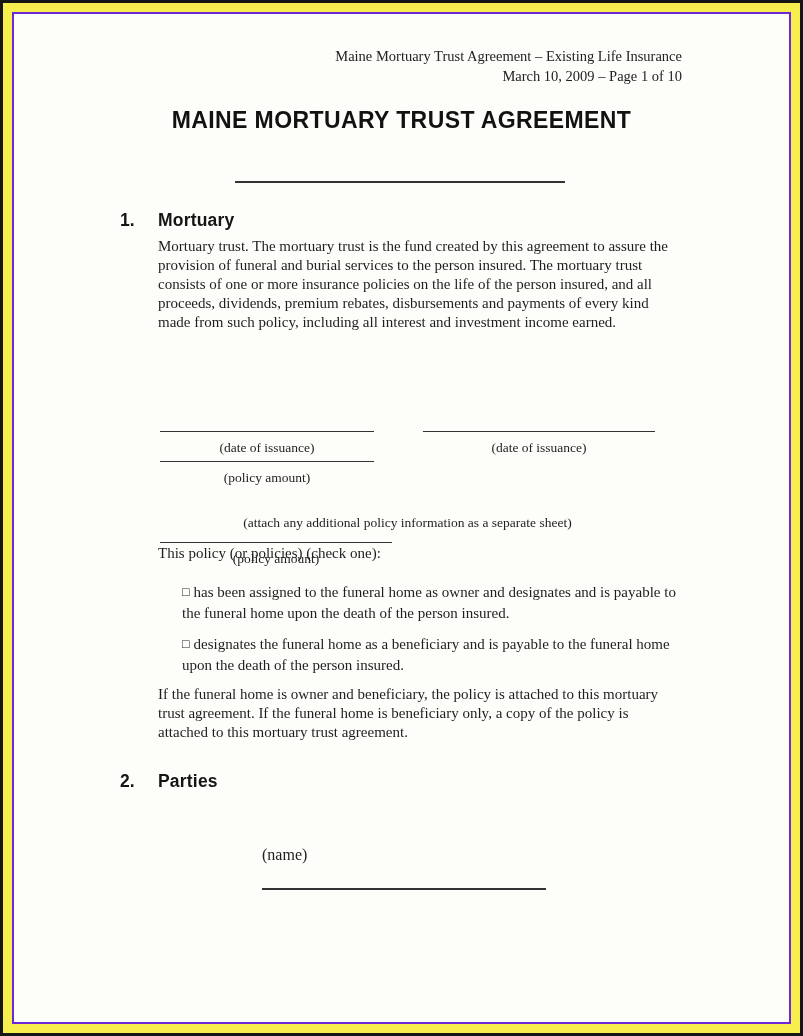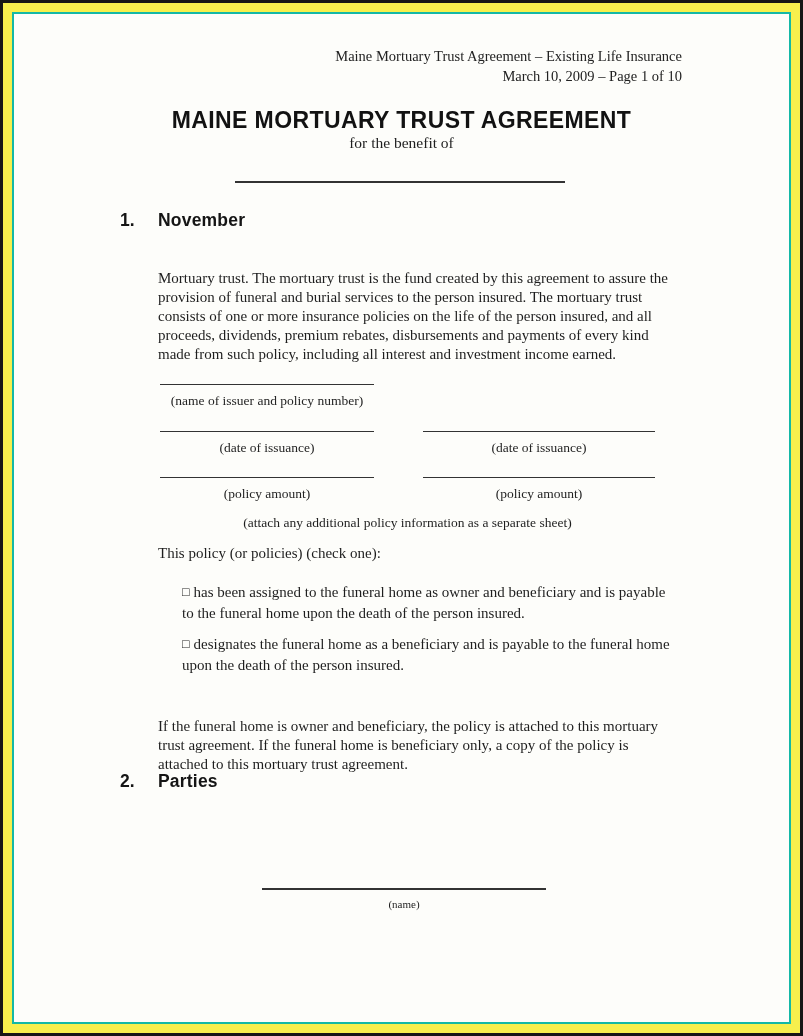--- a/index.html
+++ b/index.html
@@ -13,21 +13,21 @@
   html,body{margin:0;padding:0;background:#ffffff;}
   .frame{
     width:803px;height:1036px;
     border:3px solid var(--frame-black);
     background:var(--frame-yellow);
     padding:9px;
   }
   .page{
     position:relative;
     width:100%;height:100%;
-    border:2px solid #14b8a6;
+    border:2px solid #6d28d9;
     background:var(--page-bg);
     color:var(--ink);
     font-family:"Liberation Serif", serif;
     overflow:hidden;
     text-decoration:underline;
   }
   .abs{position:absolute;}
   .doc-header{
     top:32px;right:107px;left:100px;
     text-align:right;
@@ -65,31 +65,30 @@
     font-family:"Liberation Sans", sans-serif;
     font-weight:bold;font-size:17.5px;color:#151515;
     letter-spacing:0.2px;
   }
   .sec1-num,.sec1-head{top:196px;}
   .sec2-num,.sec2-head{top:757px;}
   .para{
     left:144px;width:514px;
     font-size:15px;line-height:19px;
     text-align:left;
-    margin-top:32px;
   }
   .para-1{top:223px;}
   .fields-row{
     left:146px;
     display:flex;
     gap:49px;
   }
   .row-1{top:363px;}
   .row-2{top:410px;}
-  .row-3{top:456px;}
+  .row-3{top:440px;flex-direction:column;}
   .fcell-l{width:214px;}
   .fcell-r{width:232px;}
   .fline{height:8px;border-bottom:1.5px solid var(--line);}
   .flabel{
     margin-top:7px;text-align:center;
     font-size:13.5px;line-height:17px;color:#242424;
   }
   .attach-note{
     top:501px;left:146px;width:495px;
     text-align:center;font-size:13.5px;
@@ -108,49 +107,44 @@
     position:relative;top:-1px;
     cursor:pointer;
   }
   .bridge-para{top:671px;}
   .para-2{top:781px;line-height:20.5px;width:518px;}
   .name-line{
     top:874px;left:248px;width:284px;
     border-bottom:2px solid var(--line);height:0;
   }
   .name-label{
-    top:884px;left:248px;width:284px;
-    text-align:center;font-size:11px;
+    top:832px;left:248px;width:284px;
+    text-align:left;font-size:16px;
   }
 </style>
 </head>
 <body>
 
 <div class="frame">
   <div class="page">
 
     <div class="abs doc-header">
       <div>Maine Mortuary Trust Agreement – Existing Life Insurance</div>
       <div>March 10, 2009 – Page 1 of 10</div>
     </div>
 
     <div class="abs doc-title">MAINE MORTUARY TRUST AGREEMENT</div>
-    <div class="abs doc-subtitle">for the benefit of</div>
 
     <div class="abs fill-line benef-line"></div>
 
     <div class="abs sec-num sec1-num">1.</div>
-    <div class="abs sec-head sec1-head">November</div>
+    <div class="abs sec-head sec1-head">Mortuary</div>
     <div class="abs para para-1">Mortuary trust. The mortuary trust is the fund created by this agreement to assure the provision of funeral and burial services to the person insured. The mortuary trust consists of one or more insurance policies on the life of the person insured, and all proceeds, dividends, premium rebates, disbursements and payments of every kind made from such policy, including all interest and investment income earned.</div>
 
     <div class="abs fields-row row-1">
-      <div class="fcell-l">
-        <div class="fline"></div>
-        <div class="flabel">(name of issuer and policy number)</div>
-      </div>
     </div>
 
     <div class="abs fields-row row-2">
       <div class="fcell-l">
         <div class="fline"></div>
         <div class="flabel">(date of issuance)</div>
       </div>
       <div class="fcell-r">
         <div class="fline"></div>
         <div class="flabel">(date of issuance)</div>
@@ -166,21 +160,21 @@
         <div class="fline"></div>
         <div class="flabel">(policy amount)</div>
       </div>
     </div>
 
     <div class="abs attach-note">(attach any additional policy information as a separate sheet)</div>
 
     <div class="abs check-intro">This policy (or policies)  (check one):</div>
 
     <div class="abs check-opt opt-1">
-      <span class="cb">□</span><span>has been assigned to the funeral home as owner and beneficiary and is payable to the funeral home upon the death of the person insured.</span>
+      <span class="cb">□</span><span>has been assigned to the funeral home as owner and designates and is payable to the funeral home upon the death of the person insured.</span>
     </div>
 
     <div class="abs check-opt opt-2">
       <span class="cb">□</span><span>designates the funeral home as a beneficiary and is payable to the funeral home upon the death of the person insured.</span>
     </div>
 
     <div class="abs para bridge-para">If the funeral home is owner and beneficiary, the policy is attached to this mortuary trust agreement. If the funeral home is beneficiary only, a copy of the policy is attached to this mortuary trust agreement.</div>
 
     <div class="abs sec-num sec2-num">2.</div>
     <div class="abs sec-head sec2-head">Parties</div>

